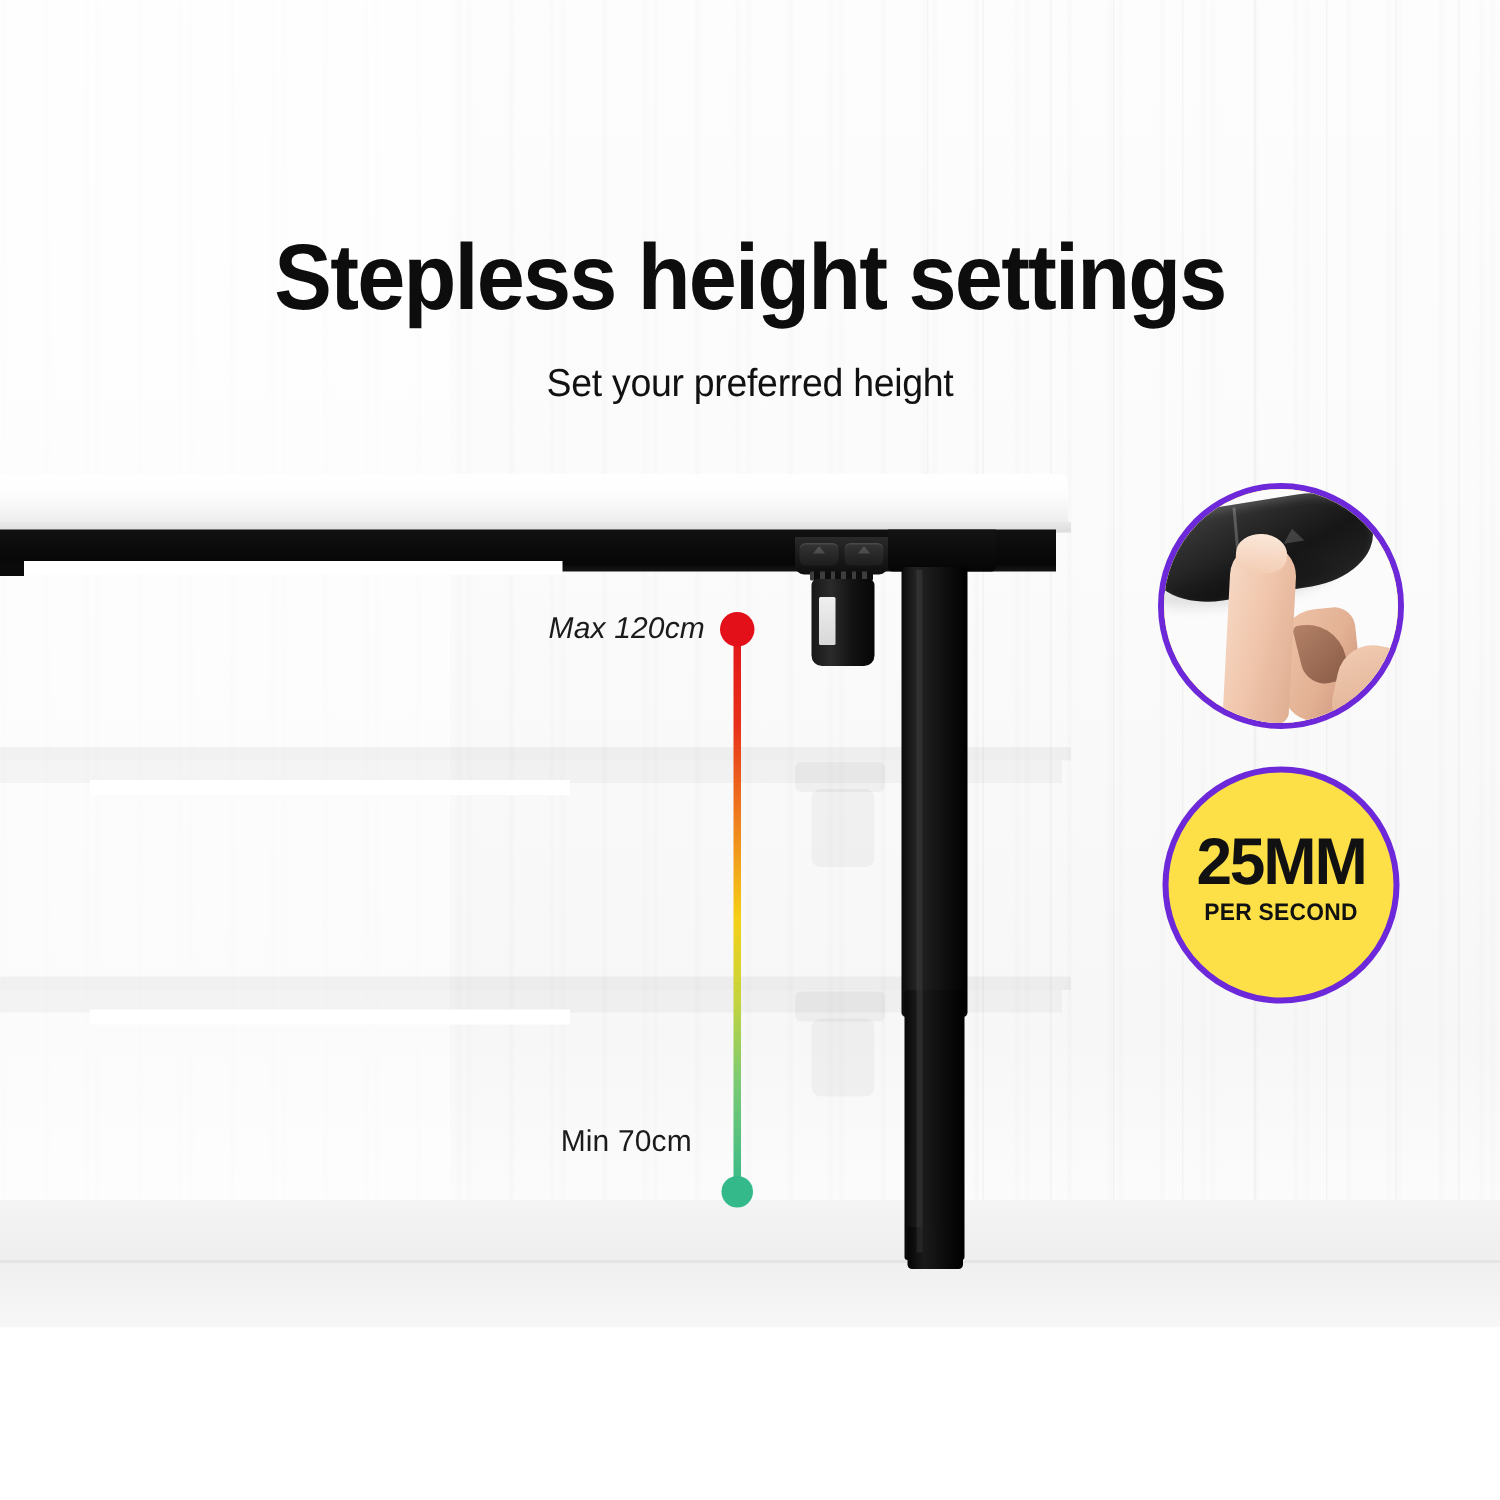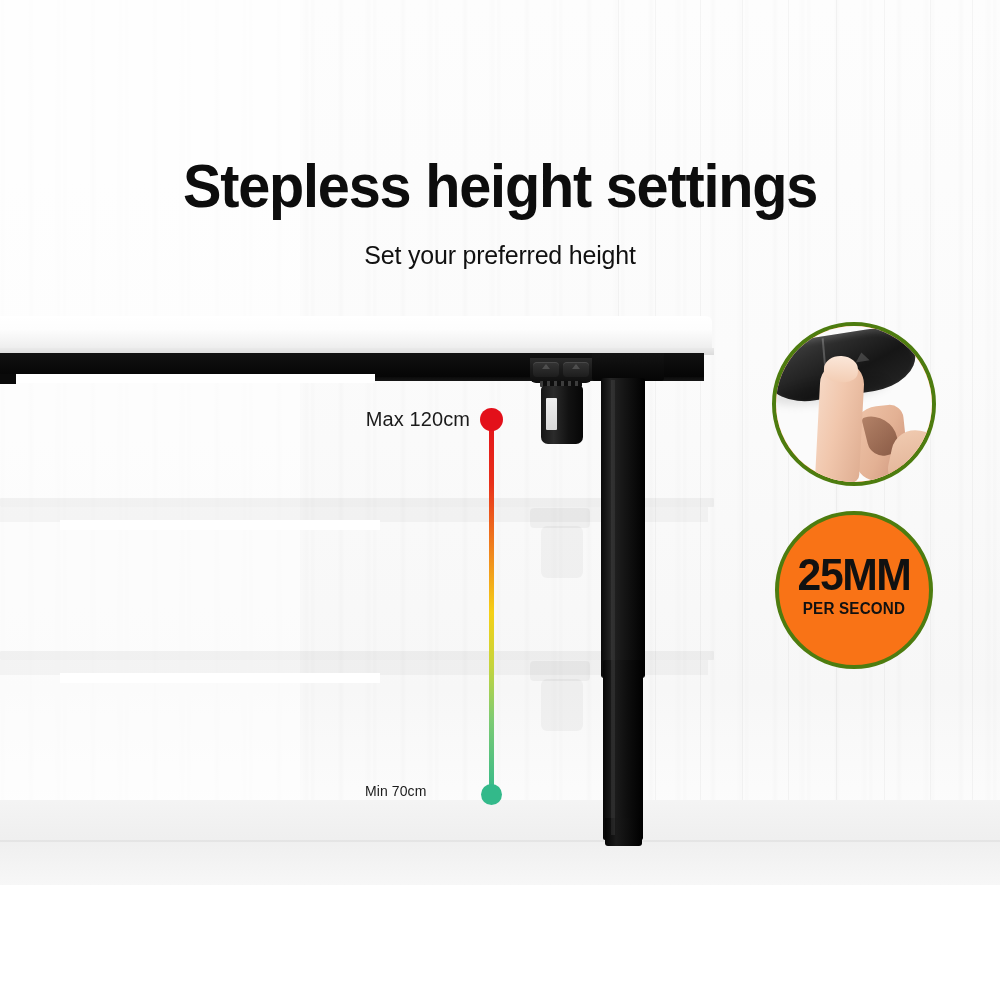--- a/index.html
+++ b/index.html
@@ -145,44 +145,44 @@
   .measure-line{
     position:absolute;left:489px;top:415px;width:5px;height:380px;
     border-radius:3px;
     background:linear-gradient(180deg,#e3101a 0%,#e8301a 18%,#f08a1d 37%,#f5d016 52%,#c5d43c 66%,#7ecb72 80%,#33b98a 100%);
   }
   .dot{position:absolute;border-radius:50%;}
   .dot-max{left:480px;top:408px;width:23px;height:23px;background:#e3101a;}
   .dot-min{left:481px;top:784px;width:21px;height:21px;background:#33b98a;}
   .lbl-max{
     position:absolute;left:355px;top:408px;width:115px;text-align:right;
+    font-size:20px;color:#1b1b1b;letter-spacing:0.1px;font-style:italic;
+  }
+  .lbl-min{
+    position:absolute;left:365px;top:750px;width:105px;text-align:center;
     font-size:20px;color:#1b1b1b;letter-spacing:0.1px;
-  }
-  .lbl-min{
-    position:absolute;left:365px;top:783px;width:105px;text-align:left;
-    font-size:14px;color:#1b1b1b;letter-spacing:0.1px;
   }
 
   
   .title{
     position:absolute;left:0;top:155px;width:1000px;text-align:center;
     font-size:62px;font-weight:bold;color:#0d0d0d;
     letter-spacing:-1.3px;line-height:1;
     transform:scaleX(0.93);transform-origin:50% 50%;
   }
   .subtitle{
     position:absolute;left:0;top:240px;width:1000px;text-align:center;
     font-size:26px;color:#111;letter-spacing:-0.2px;
     transform:scaleX(0.96);transform-origin:50% 50%;
   }
 
   
   .badge{
     position:absolute;border-radius:50%;
-    border:4px solid #4d7c0f;background:#f97316;
+    border:4px solid #6d28d9;background:#fde047;
     overflow:hidden;
   }
   .badge-photo{left:772px;top:322px;width:156px;height:156px;}
   .badge-speed{left:775px;top:511px;width:150px;height:150px;}
   .badge-silent{left:775px;top:688px;width:150px;height:150px;}
 
   .badge-speed .b-main{
     position:absolute;left:0;top:38px;width:100%;text-align:center;
     font-size:44px;font-weight:bold;color:#111;letter-spacing:-1.5px;line-height:1;
     transform:scaleX(0.97);transform-origin:50% 50%;

